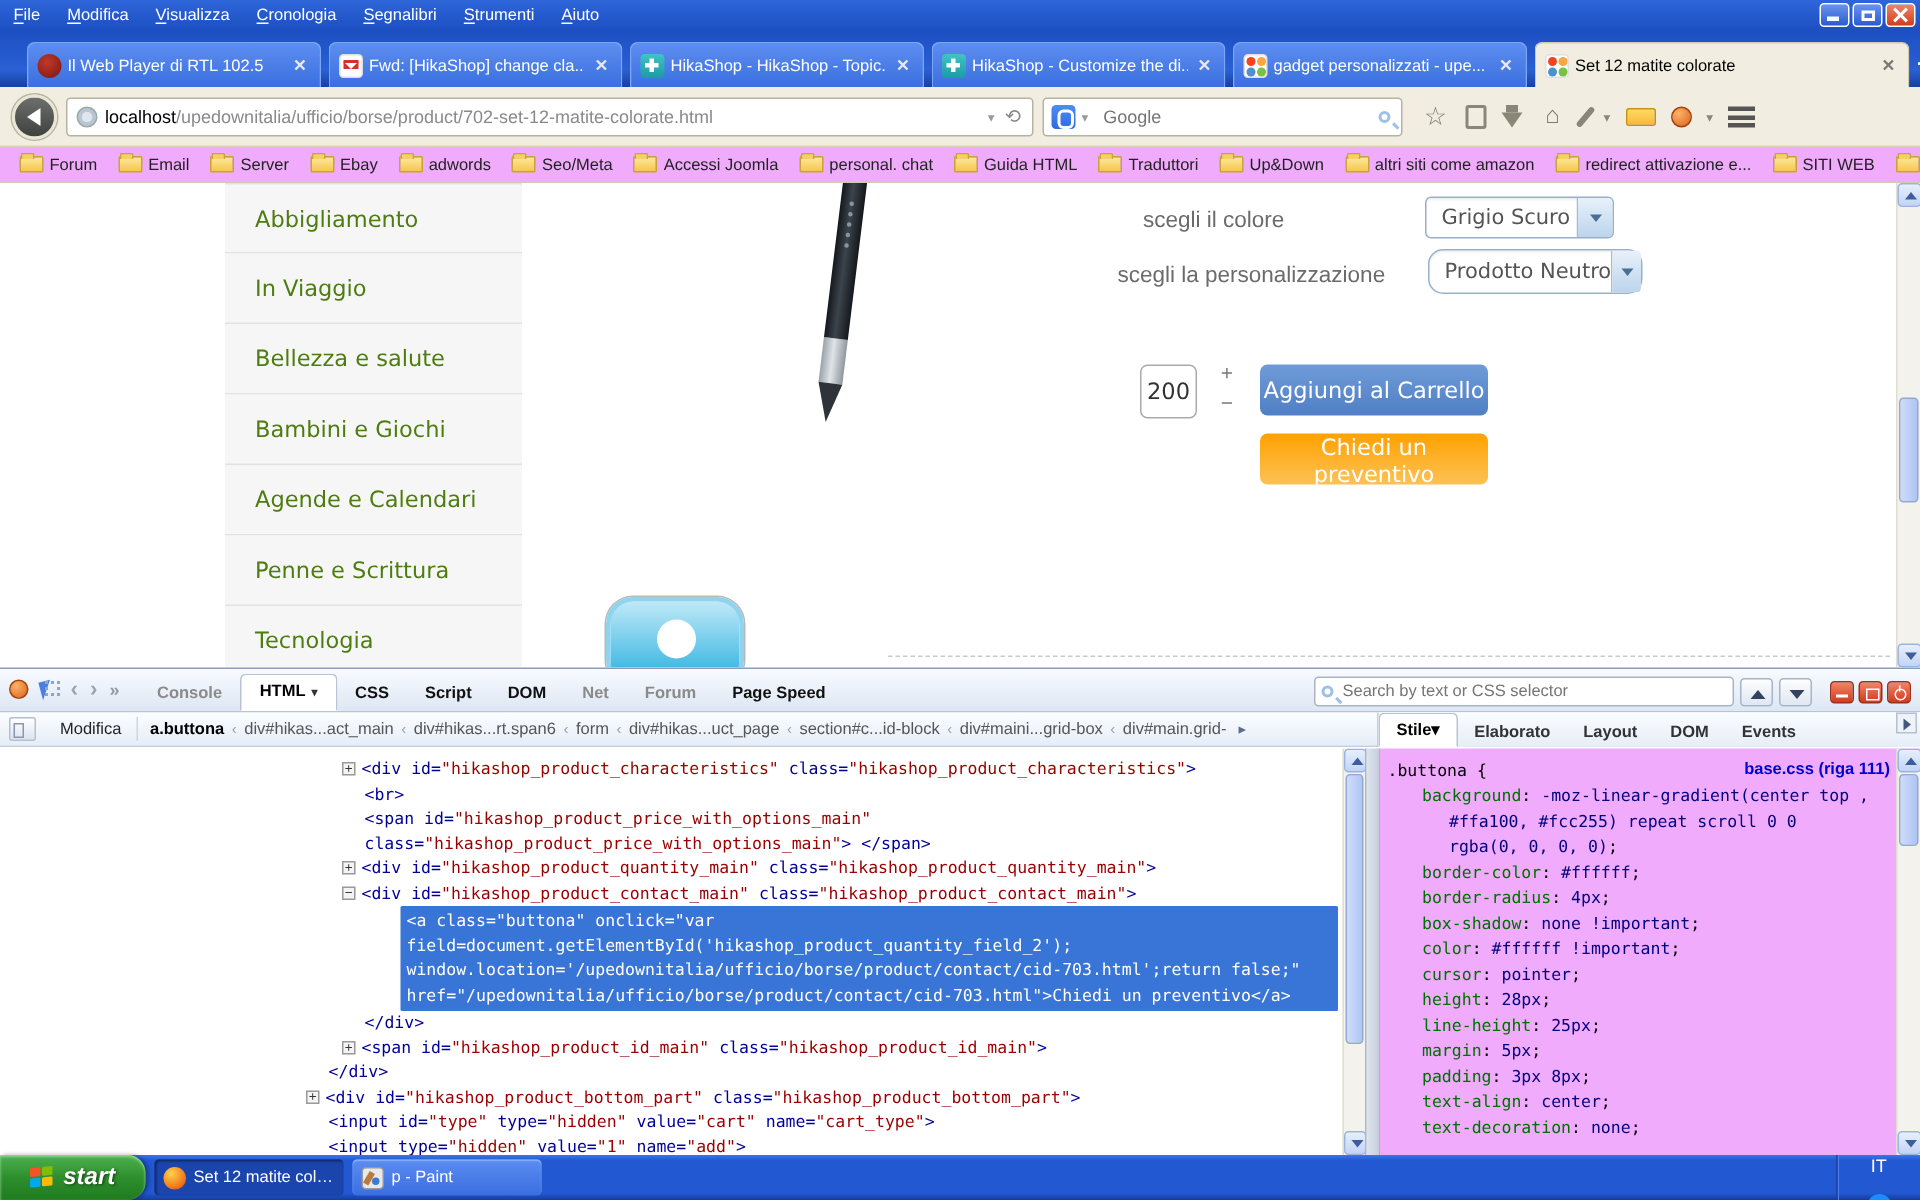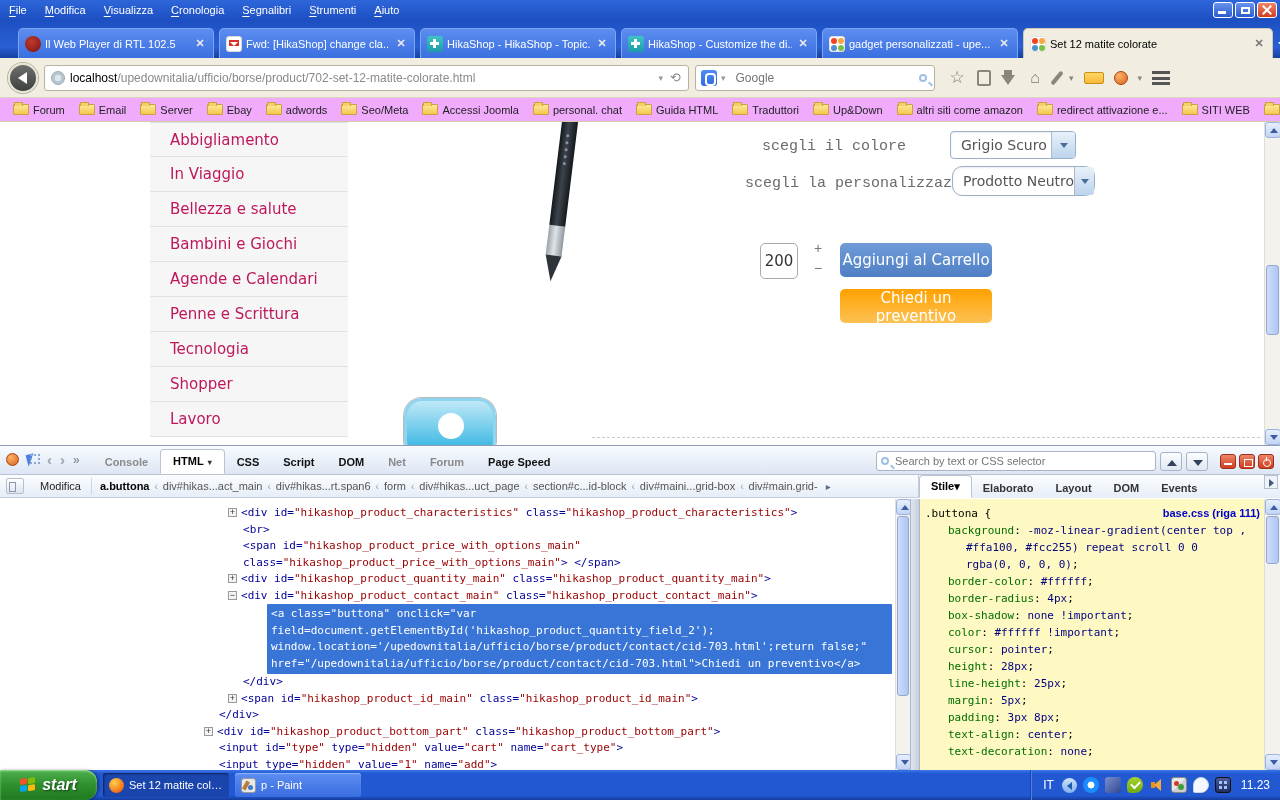--- a/index.html
+++ b/index.html
@@ -76,32 +76,32 @@
 
   .bookmarksbar { position:absolute; left:0; top:98px; width:1280px; height:24px; background:#f0abfc; border-bottom:1px solid #cfcab2;
     display:flex; align-items:center; padding:0 6px; font-size:11px; color:#222; }
   .bm { display:flex; align-items:center; gap:4px; padding:0 7px; white-space:nowrap; }
   .folder { width:16px; height:11px; background:linear-gradient(180deg,#fde99a,#f5c64f); border:1px solid #caa23c; border-radius:1px; position:relative; }
   .folder:before { content:""; position:absolute; left:0; top:-3px; width:7px; height:3px; background:#f5d06a; border:1px solid #caa23c; border-bottom:none; border-radius:1px 1px 0 0; }
 
   
   .page { position:absolute; left:0; top:122px; width:1280px; height:323px; background:#fff; overflow:hidden; }
   .sidebar { position:absolute; left:150px; top:0px; width:198px; }
-  .side-item { height:35px; background:#f6f6f6; border-bottom:1px solid #e2e2e2; display:flex; align-items:center;
-    padding-left:20px; font-size:15px; color:#be185d; font-family:"DejaVu Sans", sans-serif; }
+  .side-item { height:47px; background:#f6f6f6; border-bottom:1px solid #e2e2e2; display:flex; align-items:center;
+    padding-left:20px; font-size:15px; color:#4d7c0f; font-family:"DejaVu Sans", sans-serif; }
   .side-item.first { border-top:1px solid #e2e2e2; }
 
   .pen { position:absolute; left:552px; top:-6px; width:18px; height:175px; transform:rotate(7deg); }
   .pen-body { width:16px; height:110px; background:linear-gradient(90deg,#14181c,#3c444c 45%,#14181c); border-radius:3px 3px 0 0; position:relative; }
   .pen-dots { position:absolute; left:6px; top:18px; width:3px; height:3px; border-radius:50%; background:#8a949e;
     box-shadow:0 7px 0 #8a949e, 0 14px 0 #8a949e, 0 21px 0 #8a949e, 0 28px 0 #8a949e; }
   .pen-grip { width:16px; height:30px; background:linear-gradient(90deg,#9aa1a8,#dfe4e8 45%,#8f969d); }
   .pen-tip { width:0; height:0; border-left:8px solid transparent; border-right:8px solid transparent; border-top:26px solid #2d3338; }
 
-  .prod-label { position:absolute; font-size:15px; color:#6b6b6b; font-family:Liberation Mono, monospace; }
+  .prod-label { position:absolute; font-size:15px; color:#6b6b6b; font-family:Liberation Sans, sans-serif; }
   .sel { position:absolute; background:#fff; border:1px solid #9ab0c8; border-radius:4px; box-shadow:inset 0 1px 2px rgba(0,0,0,.08);
     display:flex; align-items:center; font-size:14px; color:#555; font-family:"DejaVu Sans", sans-serif; }
   .sel .sel-text { flex:1; padding-left:10px; white-space:nowrap; }
   .sel .sel-btn { width:24px; align-self:stretch; border-left:1px solid #a9bccf; border-radius:0 3px 3px 0;
     background:linear-gradient(180deg,#e8f1fa,#bcd4ec); display:flex; align-items:center; justify-content:center; }
   .sel .sel-arrow { width:0; height:0; border-left:4px solid transparent; border-right:4px solid transparent; border-top:5px solid #4a6f96; }
 
   .qty-input { position:absolute; left:760px; top:121px; width:38px; height:36px; border:1px solid #aaa; border-radius:5px;
     text-align:center; font-size:15px; color:#333; font-family:"DejaVu Sans", sans-serif; }
   .qty-plus,.qty-minus { position:absolute; left:810px; width:16px; height:14px; color:#7a7a7a; font-size:14px; text-align:center; line-height:12px; }
@@ -173,21 +173,21 @@
   .code-line { position:relative; }
   .code-line .content { display:block; max-width:648px; }
   .exp { display:inline-block; width:9px; height:9px; border:1px solid #9a9a9a; background:#f4f4f4; color:#333;
     font-size:9px; line-height:7px; text-align:center; margin-right:4px; vertical-align:1px; font-family:"Liberation Sans",sans-serif; }
   .seg-b,.seg-t,.seg-a { color:#000096; }
   .seg-v { color:#990000; }
   .seg-x { color:#000; }
   .sel-box { display:inline-block; background:#3875d7; color:#fff; padding:2px 4px; width:625px; border-radius:1px; }
   .sel-box .seg-b,.sel-box .seg-t,.sel-box .seg-a,.sel-box .seg-v,.sel-box .seg-x { color:#fff; }
   .splitter { width:10px; background:linear-gradient(90deg,#dfe5ee,#c6cfdc); border-left:1px solid #aab6c8; border-right:1px solid #aab6c8; }
-  .css-panel { position:relative; width:360px; background:#fef9c3; overflow:hidden; font-family:"DejaVu Sans Mono", monospace; font-size:11px; line-height:17px; }
+  .css-panel { position:relative; width:360px; background:#f0abfc; overflow:hidden; font-family:"DejaVu Sans Mono", monospace; font-size:11px; line-height:17px; }
   .css-head { padding:6px 20px 0 5px; display:flex; }
   .css-selector { color:#000; }
   .css-source { margin-left:auto; color:#0000cc; font-weight:bold; font-family:"Liberation Sans", sans-serif; font-size:11px; }
   .css-prop { padding-left:46px; text-indent:-18px; max-width:330px; }
   .css-name { color:#006e00; }
   .css-value { color:#000080; }
 
   
   .taskbar { position:absolute; left:0; top:770px; width:1280px; height:30px;
     background:linear-gradient(180deg,#3a77e8 0%,#2258d2 12%,#2258d2 85%,#153c9e 100%); display:flex; align-items:center; }
@@ -203,21 +203,21 @@
     color:#fff; font-size:11px; white-space:nowrap; overflow:hidden; }
   .task.active { background:#1a45ad; box-shadow:inset 1px 1px 2px rgba(0,0,0,.5); }
   .task.inactive { background:linear-gradient(180deg,#5c8df2,#3a6de0); box-shadow:inset 0 1px 1px #8fb4f8; }
   .task .t-label { overflow:hidden; text-overflow:ellipsis; }
   .ticon { width:15px; height:15px; flex:none; border-radius:3px; position:relative; }
   .ticon-ff { background:radial-gradient(circle at 35% 30%,#ffd24a,#f06f18 70%,#b33c07); border-radius:50%; }
   .ticon-paint { background:#e8e8e8; border:1px solid #999; }
   .ticon-paint:before { content:""; position:absolute; left:2px; top:2px; width:4px; height:9px; background:#b97a3a; transform:rotate(30deg); }
   .ticon-paint:after { content:""; position:absolute; right:2px; bottom:2px; width:5px; height:5px; border-radius:50%; background:#3a7ad0; }
   .tray { margin-left:auto; height:30px; display:flex; align-items:center; gap:6px; padding:0 10px 0 12px;
-    border-left:1px solid #1b44a8; box-shadow:inset 1px 0 0 #4f80ea; }
+    border-left:1px solid #1b44a8; box-shadow:inset 1px 0 0 #4f80ea;flex-direction:column; }
   .tray-lang { color:#fff; font-size:12px; padding-right:2px; }
   .tray-chev { width:15px; height:15px; border-radius:50%; background:linear-gradient(180deg,#cfe3fb,#7fb0ef); position:relative; }
   .tray-chev:before { content:""; position:absolute; left:5px; top:4px; border-top:4px solid transparent; border-bottom:4px solid transparent; border-right:5px solid #1d5cb0; }
   .tray-ico { width:16px; height:16px; border-radius:3px; position:relative; flex:none; }
   .ti-tv { background:radial-gradient(circle,#ffffff 30%,#1a8cff 32%); border-radius:50%; }
   .ti-disp { background:linear-gradient(135deg,#7a8fd0,#32478f); }
   .ti-check { background:linear-gradient(180deg,#a8d42c,#6faa12); border-radius:50% 50% 50% 4px; }
   .ti-check:before { content:""; position:absolute; left:4px; top:4px; width:7px; height:4px; border-left:2px solid #fff; border-bottom:2px solid #fff; transform:rotate(-45deg); }
   .ti-vol { background:transparent; }
   .ti-vol:before { content:""; position:absolute; left:2px; top:5px; width:4px; height:6px; background:#e8921e; }

